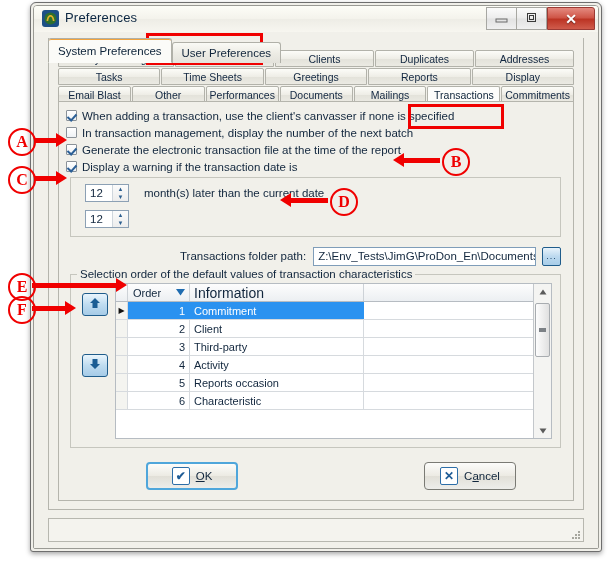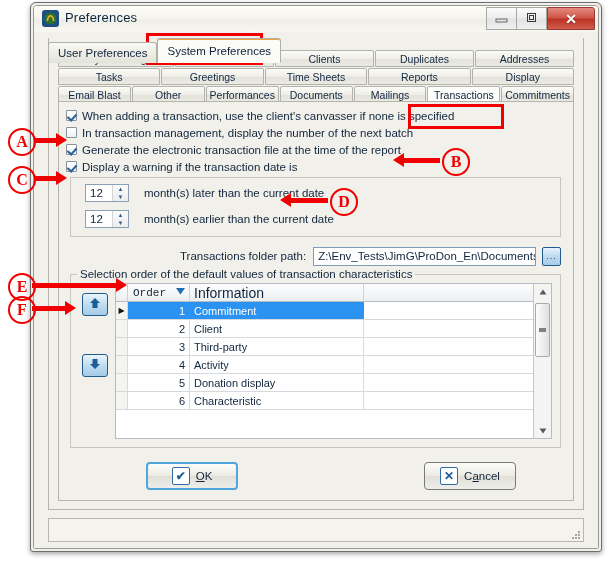--- a/index.html
+++ b/index.html
@@ -136,21 +136,21 @@
 
   .gridwrap{
     position:absolute;left:44px;top:8px;right:8px;bottom:8px;
     border:1px solid #b6bcc2;background:#ffffff;display:flex;
   }
   .gridmain{flex:1;display:flex;flex-direction:column;overflow:hidden;}
   .gheader{display:flex;height:17px;border-bottom:1px solid #b6bcc2;
            background:linear-gradient(to bottom,#fdfdfd,#eceff2);flex:none;}
   .gh-ind{width:11px;border-right:1px solid #cdd2d7;flex:none;}
   .gh-order{width:62px;border-right:1px solid #cdd2d7;display:flex;align-items:center;
-            justify-content:space-between;padding:0 3px 0 5px;font-size:11px;color:#11263d;flex:none;box-sizing:border-box;font-family:Liberation Mono, monospace;}
+            justify-content:space-between;padding:0 3px 0 5px;font-size:11px;color:#11263d;flex:none;box-sizing:border-box;}
   .sorticon{color:#1f6cb0;font-size:9px;}
   .gh-info{flex:1;display:flex;align-items:center;padding-left:4px;font-size:14px;color:#11263d;
            border-right:1px solid #cdd2d7;max-width:180px;box-sizing:border-box;text-align:right;}
   .gh-rest{flex:1;}
   .grow{display:flex;height:17px;border-bottom:1px solid #d6dade;flex:none;}
   .gc-ind{width:11px;border-right:1px solid #d6dade;display:flex;align-items:center;justify-content:center;
           font-size:8px;color:#111;background:#f4f4f0;flex:none;}
   .gc-order{width:62px;border-right:1px solid #d6dade;display:flex;align-items:center;justify-content:flex-end;
             padding-right:4px;font-size:11px;color:#11263d;flex:none;box-sizing:border-box;}
   .gc-info{flex:1;display:flex;align-items:center;padding-left:4px;font-size:11px;color:#11263d;
@@ -241,26 +241,26 @@
           </div>
           <div class="wb close">
             <span class="gl x">✕</span>
           </div>
         </div>
       </div>
 
       <div class="client">
 
         <div class="outer-tabs">
+          <div class="otab active">
+            <span>System Preferences</span>
+          </div>
           <div class="otab">
             <span>User Preferences</span>
           </div>
-          <div class="otab active">
-            <span>System Preferences</span>
-          </div>
         </div>
 
         <div class="content-pane">
 
           <div class="tabmatrix">
             <div class="trow">
               <div class="itab">
                   <span>Security and Language</span>
                 </div>
               <div class="itab">
@@ -274,24 +274,24 @@
                 </div>
               <div class="itab">
                   <span>Addresses</span>
                 </div>
             </div>
             <div class="trow">
               <div class="itab">
                   <span>Tasks</span>
                 </div>
               <div class="itab">
+                  <span>Time Sheets</span>
+                </div>
+              <div class="itab">
                   <span>Greetings</span>
-                </div>
-              <div class="itab">
-                  <span>Time Sheets</span>
                 </div>
               <div class="itab">
                   <span>Reports</span>
                 </div>
               <div class="itab">
                   <span>Display</span>
                 </div>
             </div>
             <div class="trow">
               <div class="itab">
@@ -351,21 +351,20 @@
                 <span class="spinlabel">month(s) later than the current date</span>
               </div>
               <div class="spinrow">
                 <div class="spinbox">
                   <span class="spinval">12</span>
                   <span class="spinarrows">
                     <span class="sa">▲</span>
                     <span class="sa">▼</span>
                   </span>
                 </div>
-                <span class="spinlabel">month(s) earlier than the current date</span>
               </div>
             </div>
 
             <div class="pathrow">
               <span class="pathlabel">Transactions folder path:</span>
               <span class="pathinput">Z:\Env_Tests\JimG\ProDon_En\Documents\Transaction\</span>
               <span class="browsebtn">...</span>
             </div>
 
             <div class="gridgroup">
@@ -426,21 +425,21 @@
                   </div>
                   <div class="grow">
                     <span class="gc-ind"></span>
                     <span class="gc-order">4</span>
                     <span class="gc-info">Activity</span>
                     <span class="gc-rest"></span>
                   </div>
                   <div class="grow">
                     <span class="gc-ind"></span>
                     <span class="gc-order">5</span>
-                    <span class="gc-info">Donation display</span>
+                    <span class="gc-info">Reports occasion</span>
                     <span class="gc-rest"></span>
                   </div>
                   <div class="grow">
                     <span class="gc-ind"></span>
                     <span class="gc-order">6</span>
                     <span class="gc-info">Characteristic</span>
                     <span class="gc-rest"></span>
                   </div>
                 </div>
 

